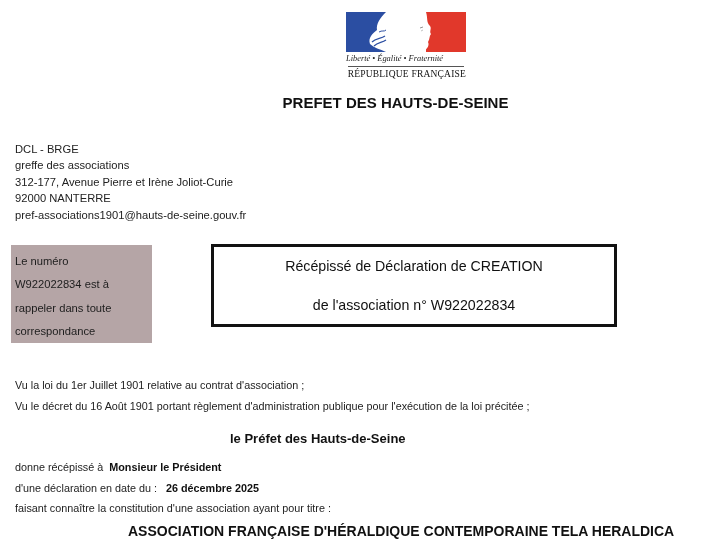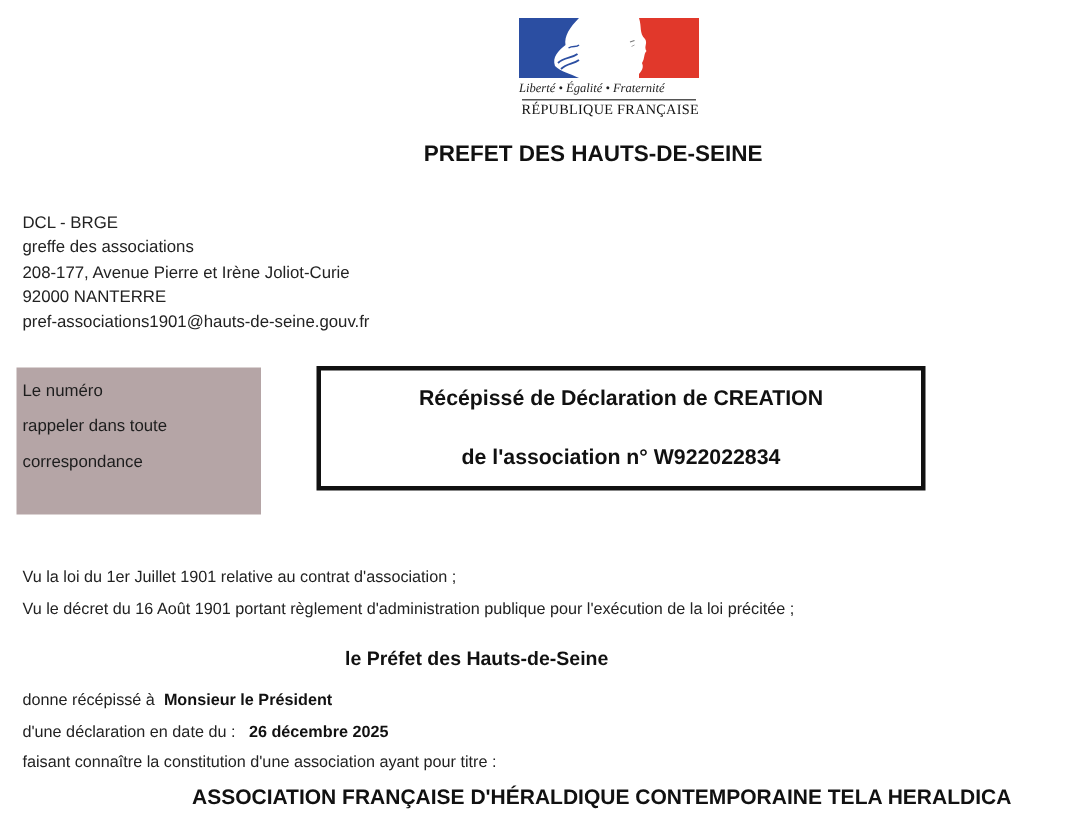--- a/index.html
+++ b/index.html
@@ -51,31 +51,31 @@
       font-weight: bold; font-size: 15px; padding-left: 73px; box-sizing: border-box;
     }
 
     .address {
       left: 15px; top: 141px; font-size: 11.2px; line-height: 16.4px;
       color: #222;
     }
     .address div { white-space: nowrap; }
 
     .numero-box {
-      left: 11px; top: 245px; width: 163px; height: 98px;
+      left: 11px; top: 245px; width: 141px; height: 98px;
       background: #b5a5a6;
       box-sizing: border-box; padding: 5px 0 0 4px;
       font-size: 11.2px; line-height: 23.3px; color: #1d1d1d;
     }
     .numero-box div { white-space: nowrap; }
 
     .recepisse-box {
       left: 211px; top: 244px; width: 406px; height: 83px;
       border: 3px solid #111; box-sizing: border-box;
-      text-align: center; font-weight: bold; font-size: 14.2px;
+      text-align: center; font-weight: normal; font-size: 14.2px;
     }
     .recepisse-box .l1 { position: absolute; left: 0; right: 0; top: 11px; }
     .recepisse-box .l2 { position: absolute; left: 0; right: 0; top: 50px; }
 
     .body-text {
       font-size: 10.8px; color: #222; white-space: nowrap;
     }
     .vu1 { left: 15px; top: 379px; }
     .vu2 { left: 15px; top: 400px; }
 
@@ -118,27 +118,28 @@
   <div class="motto">Liberté • Égalité • Fraternité</div>
   <div class="motto-line"></div>
   <div class="republique">RÉPUBLIQUE FRANÇAISE</div>
 </div>
 
 <div class="abs prefet-title">PREFET DES HAUTS-DE-SEINE</div>
 
 <div class="abs address">
   <div>DCL  -  BRGE</div>
   <div>greffe des associations</div>
-  <div>208-177, Avenue Pierre et Irène Joliot-Curie</div>
+  <div>312-177, Avenue Pierre et Irène Joliot-Curie</div>
   <div>92000 NANTERRE</div>
   <div>pref-associations1901@hauts-de-seine.gouv.fr</div>
 </div>
 
 <div class="abs numero-box">
   <div>Le numéro</div>
+  <div>W922022834 est à</div>
   <div>rappeler dans toute</div>
   <div>correspondance</div>
 </div>
 
 <div class="abs recepisse-box">
   <div class="l1">Récépissé de Déclaration de CREATION</div>
   <div class="l2">de l'association n°  W922022834</div>
 </div>
 
 <div class="abs body-text vu1">Vu la loi du 1er Juillet 1901 relative au contrat d'association ;</div>

